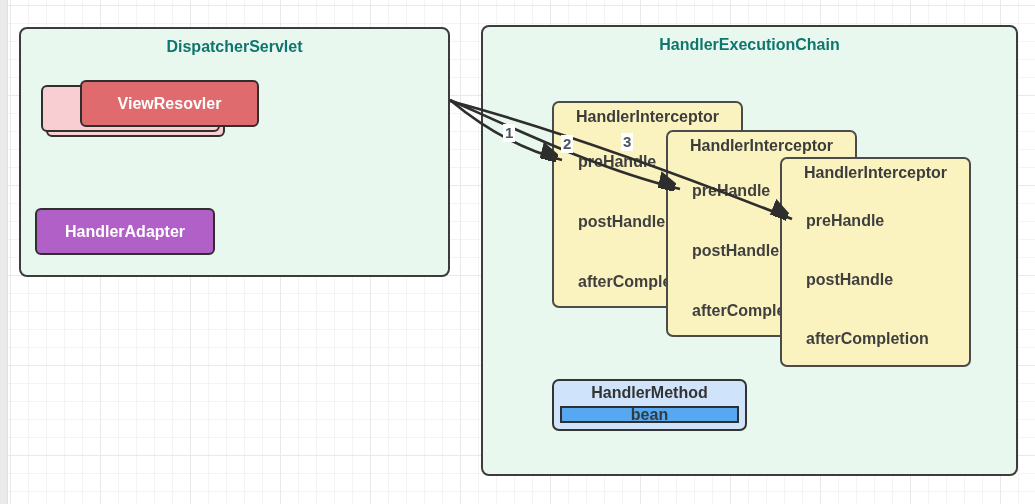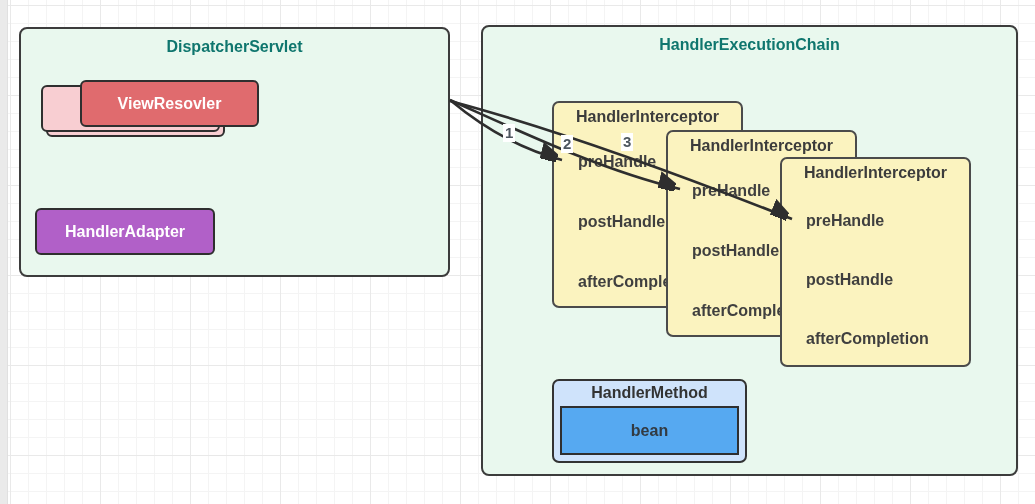--- a/index.html
+++ b/index.html
@@ -92,21 +92,21 @@
   .interceptor .m2 { top: 170px; }
   #interceptor-1 { left: 552px; top: 101px; z-index: 3; }
   #interceptor-2 { left: 666px; top: 130px; z-index: 4; }
   #interceptor-3 { left: 780px; top: 157px; z-index: 5; height: 210px; }
   #interceptor-3 .m0 { top: 53px; }
   #interceptor-3 .m1 { top: 112px; }
   #interceptor-3 .m2 { top: 171px; }
 
   
   #handler-method {
-    position: absolute; left: 552px; top: 379px; width: 195px; height: 84px;
+    position: absolute; left: 552px; top: 379px; width: 195px; height: 52px;
     background: #cfe3fb;
     border: 2.5px solid #333333; border-radius: 7px;
     z-index: 3;
   }
   #handler-method .hm-title {
     position: absolute; top: 3px; left: 0; right: 0;
     text-align: center; font-weight: bold; font-size: 16px; color: #333333;
   }
   #handler-method .hm-row {
     position: absolute; left: 6px; right: 6px; top: 25px; bottom: 6px;

